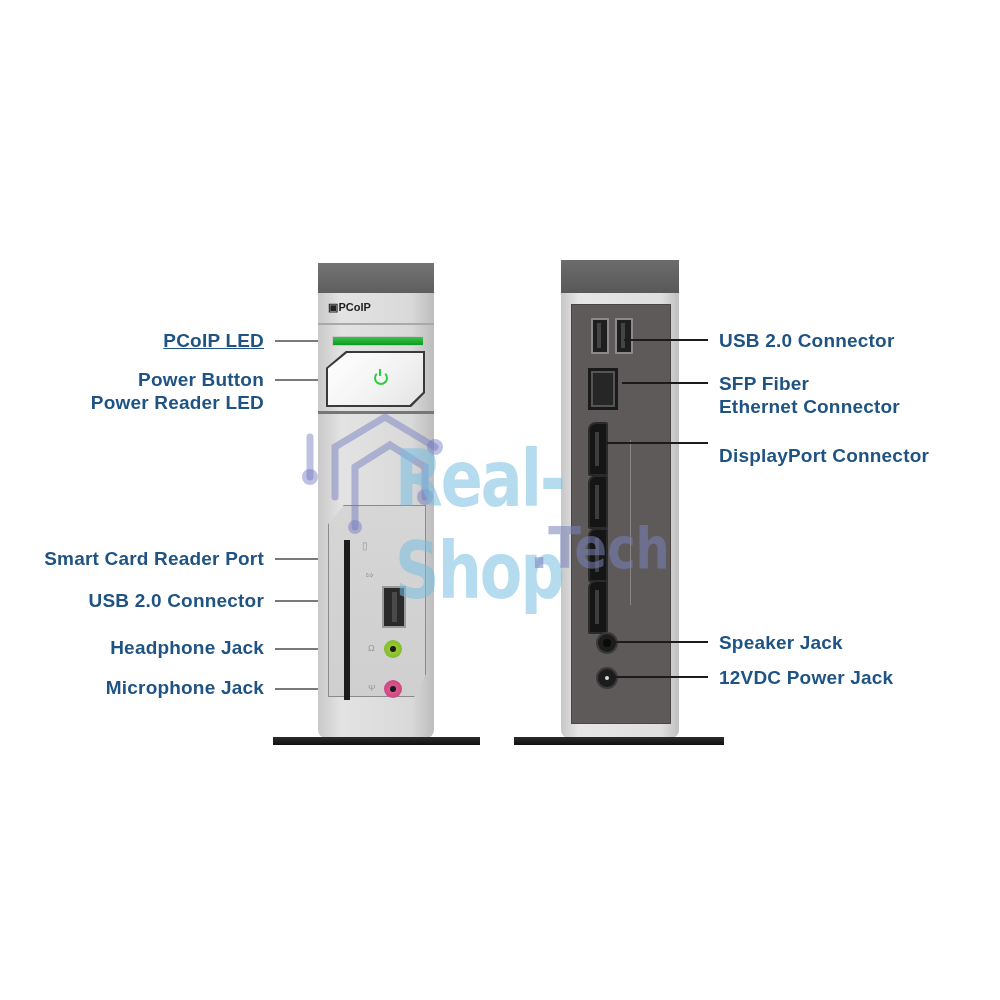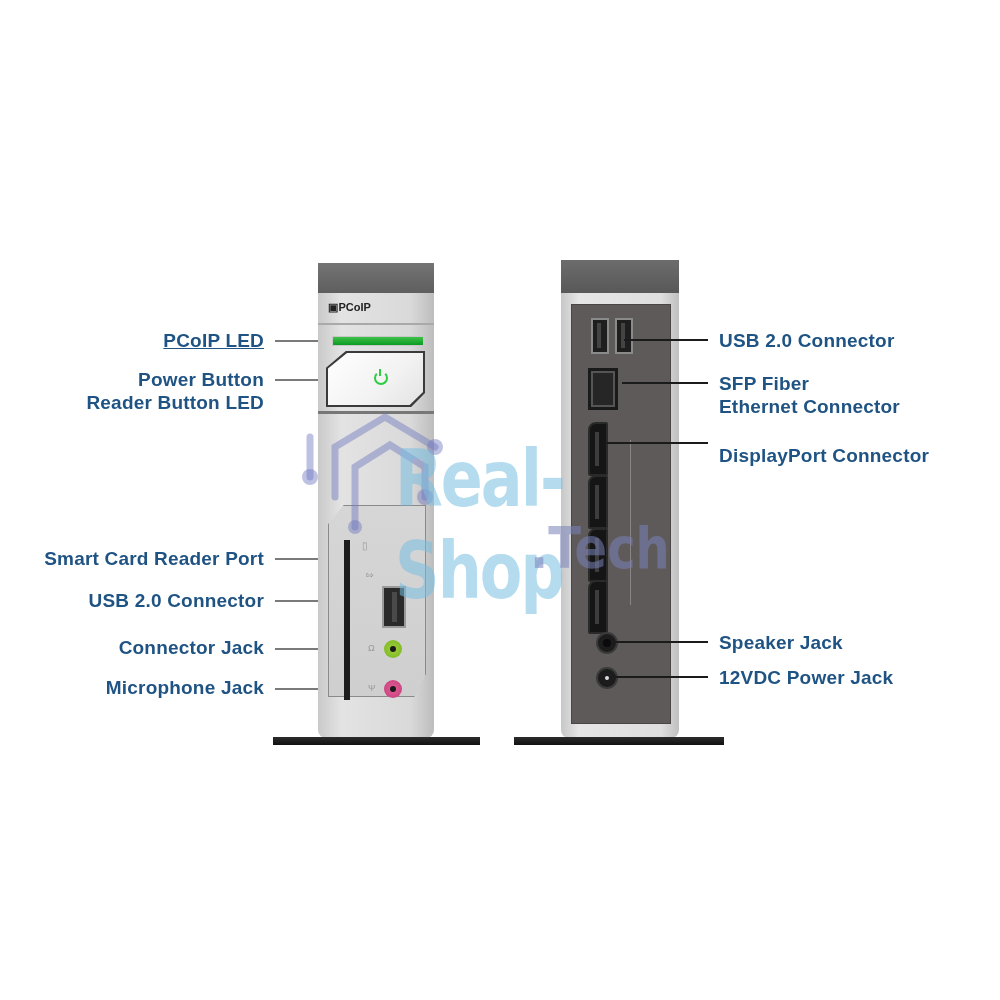--- a/index.html
+++ b/index.html
@@ -81,30 +81,30 @@
     .wm-main { left: 95px; top: 60px; font-size: 62px; color: rgba(120, 190, 225, 0.55); letter-spacing: -2px; transform: scaleY(1.25); }
     .wm-sub { left: 230px; top: 128px; font-size: 48px; color: rgba(120, 130, 185, 0.55); transform: scaleY(1.2); }
   </style>
 </head>
 <body>
 
 <div class="label right-align" style="right:736px; top:329px;text-decoration:underline;">PCoIP LED</div>
 <div class="line gray" style="left:275px; top:340px; width:62px;"></div>
 
 <div class="label right-align" style="right:736px; top:368px;">Power Button</div>
-<div class="label right-align" style="right:736px; top:391px;">Reader Button LED</div>
+<div class="label right-align" style="right:736px; top:391px;">Power Reader LED</div>
 <div class="line gray" style="left:275px; top:379px; width:100px;"></div>
 
 <div class="label right-align" style="right:736px; top:547px;margin-left:36px;">Smart Card Reader Port</div>
 <div class="line gray" style="left:275px; top:558px; width:72px;"></div>
 
 <div class="label right-align" style="right:736px; top:589px;">USB 2.0 Connector</div>
 <div class="line gray" style="left:275px; top:600px; width:112px;"></div>
 
-<div class="label right-align" style="right:736px; top:636px;">Connector Jack</div>
+<div class="label right-align" style="right:736px; top:636px;">Headphone Jack</div>
 <div class="line gray" style="left:275px; top:648px; width:112px;"></div>
 
 <div class="label right-align" style="right:736px; top:676px;text-align:right;">Microphone Jack</div>
 <div class="line gray" style="left:275px; top:688px; width:112px;"></div>
 
 <div class="front">
   <div class="cap"></div>
   <div class="body"></div>
   <div class="logo"><span>▣</span><span>PCoIP</span></div>
   <div class="divider1"></div>

